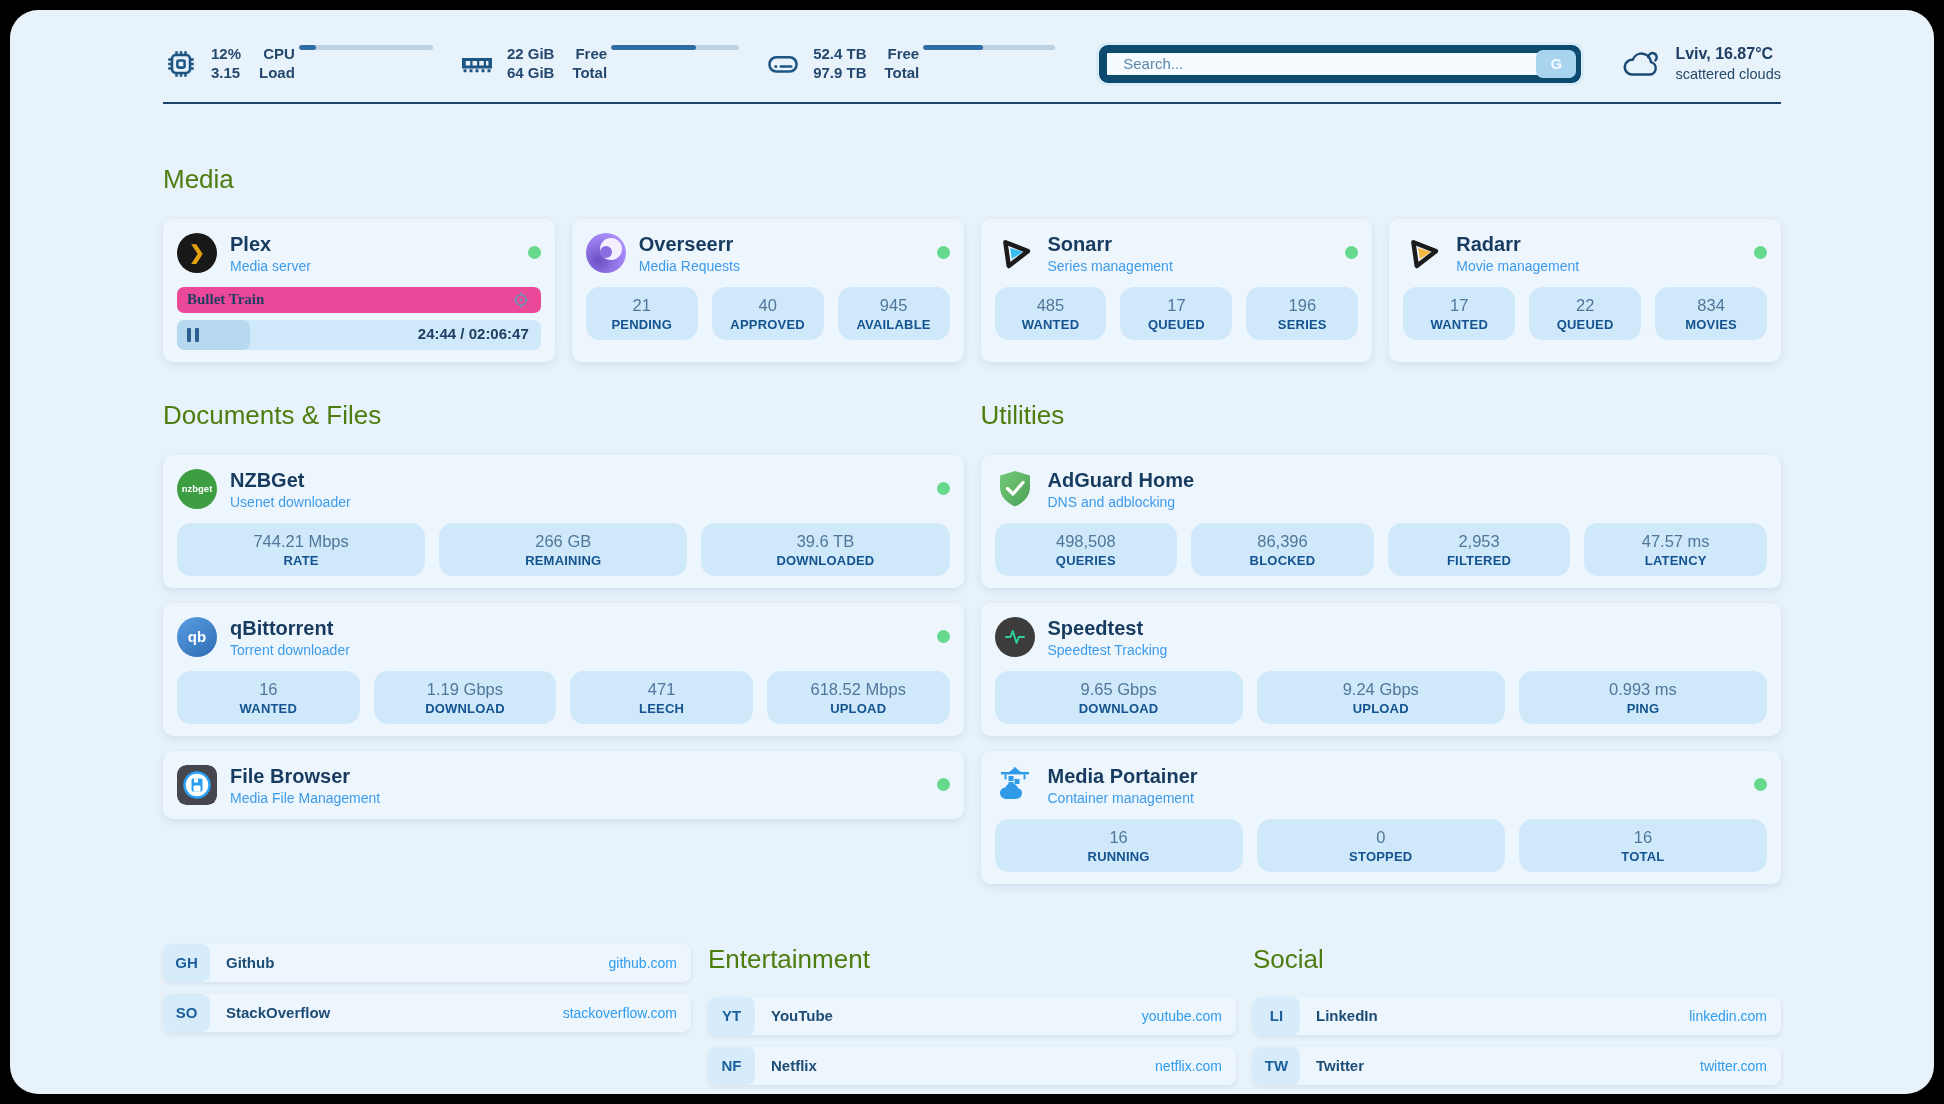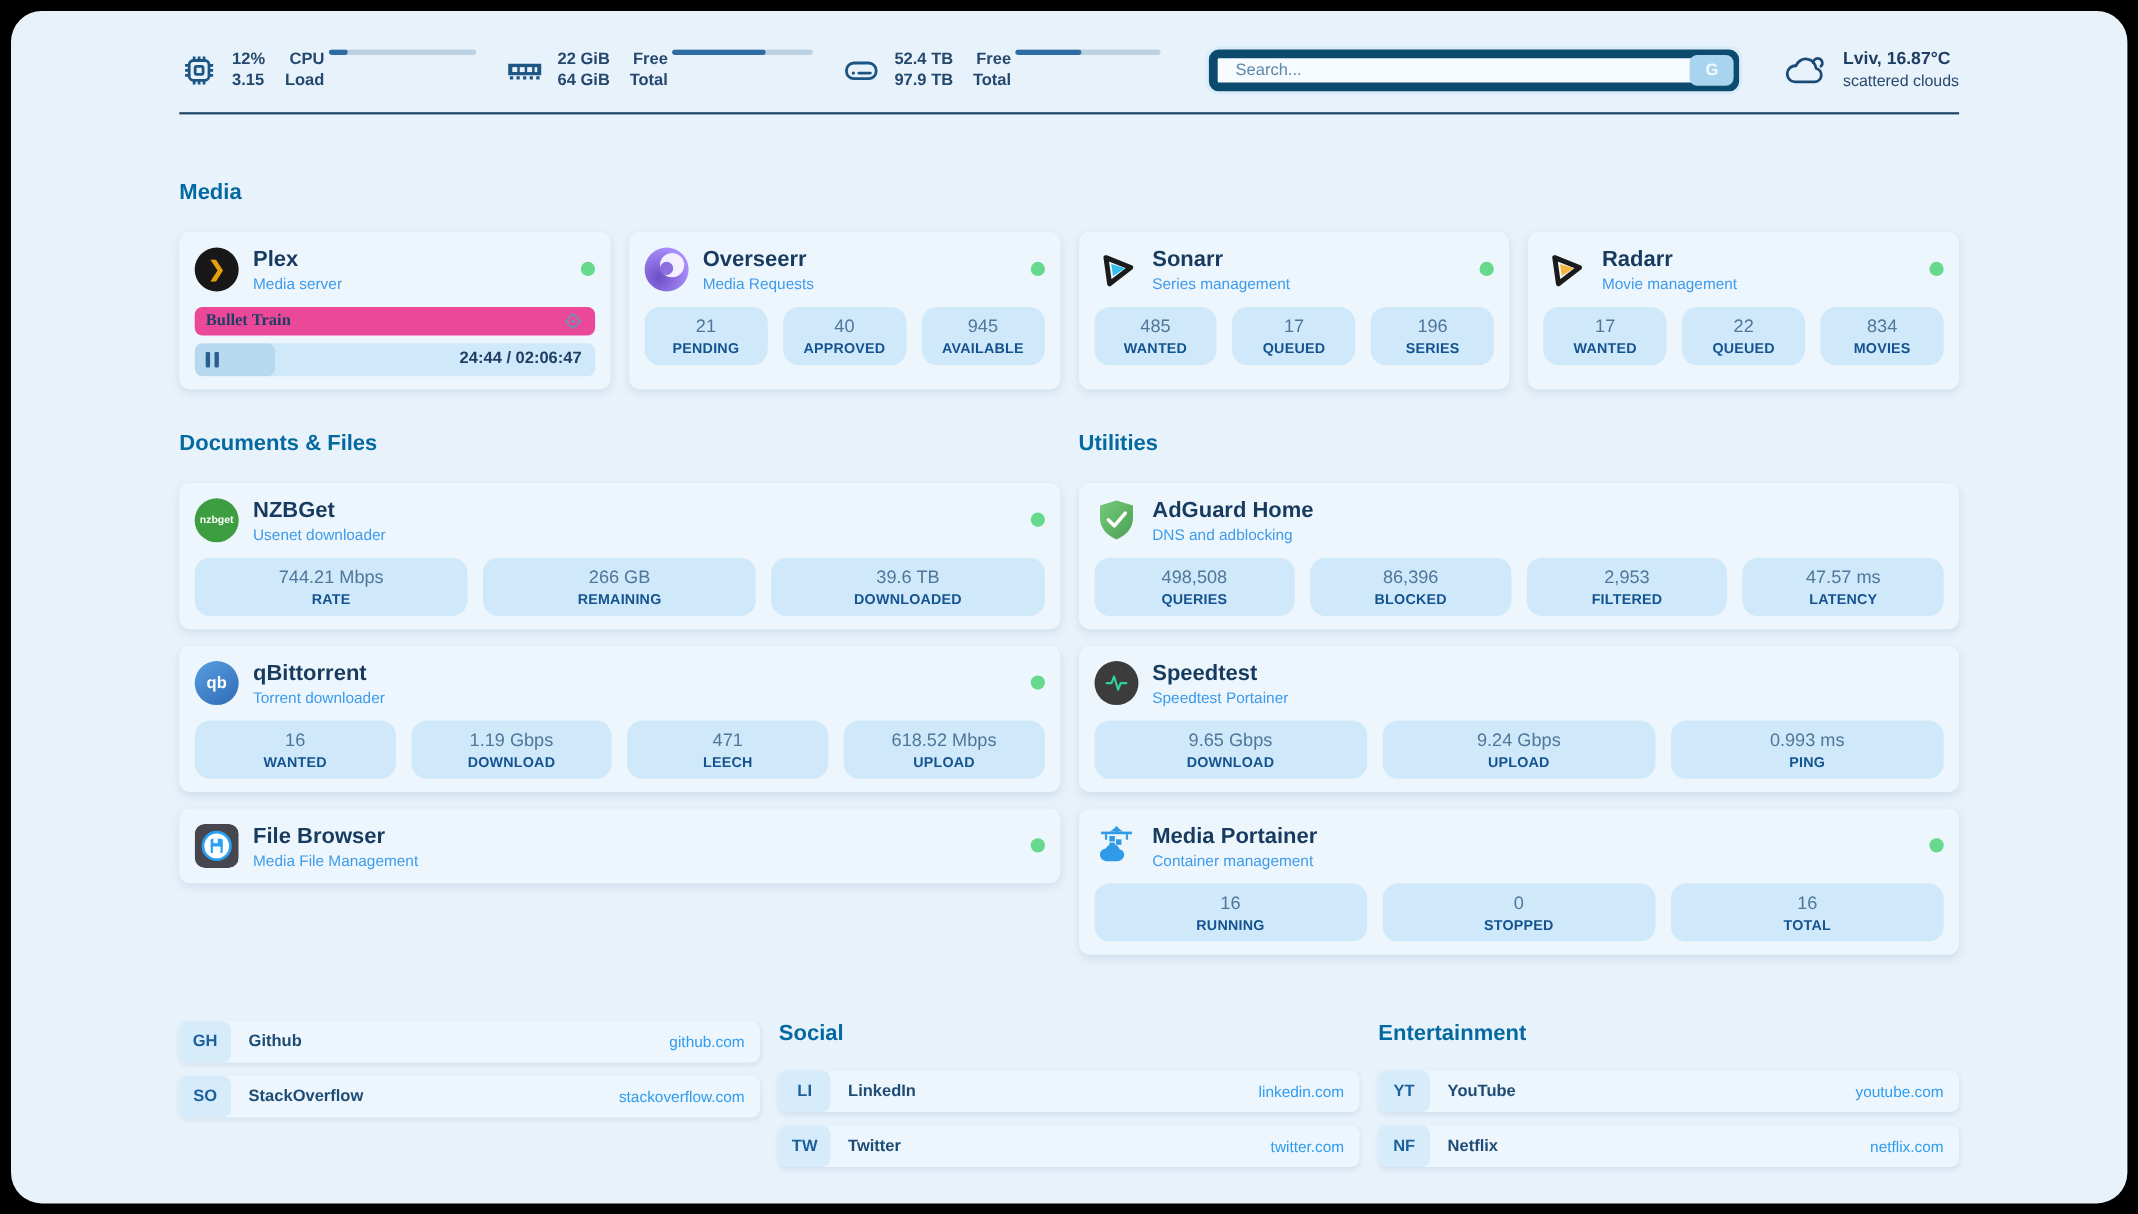--- a/index.html
+++ b/index.html
@@ -33,21 +33,21 @@
 
   .weather { display:flex; align-items:center; gap:12px; }
   .weather-icon { width:42px; height:34px; color:#1c4a76; flex:0 0 auto; }
   .weather-text { line-height:1.3; }
   .weather-loc { font-size:16px; font-weight:700; color:#1f3e63; }
   .weather-cond { font-size:14.5px; color:#27496e; }
 
   .divider { border:none; border-top:2px solid #1c4468; margin-top:18px; }
 
   
-  .section-title { font-size:20px; font-weight:700; color:#0369a1; }
+  .section-title { font-size:26px; font-weight:400; color:#4d7c0f; }
   .media-title { margin-top:60px; margin-bottom:24px; }
   .cards-row { display:grid; grid-template-columns:repeat(4,1fr); gap:17px; }
 
   .card { background:#eef6fd; border-radius:10px; padding:12px 14px;
           box-shadow:0 3px 8px rgba(90,130,170,.16); }
   .app-header { display:flex; align-items:center; gap:13px; }
   .app-icon { width:40px; height:40px; flex:0 0 auto; border-radius:50%; position:relative; }
   .app-titles { line-height:1.3; }
   .app-name { font-size:20px; font-weight:700; color:#173a5f; }
   .app-sub { font-size:14px; color:#3e9bea; }
@@ -445,21 +445,21 @@
 
         <div class="card">
           <div class="app-header">
             <div class="app-icon icon-speedtest">
               <svg width="30" height="30" viewBox="0 0 40 40">
                 <polyline points="8,20 14,20 17,12 22,28 25,20 32,20" fill="none" stroke="#2fd39a" stroke-width="2.6" stroke-linecap="round" stroke-linejoin="round"></polyline>
               </svg>
             </div>
             <div class="app-titles">
               <div class="app-name">Speedtest</div>
-              <div class="app-sub">Speedtest Portainer</div>
+              <div class="app-sub">Speedtest Tracking</div>
             </div>
           </div>
           <div class="stats-row">
             <div class="stat-box">
               <div class="stat-value">9.65 Gbps</div>
               <div class="stat-label">DOWNLOAD</div>
             </div>
             <div class="stat-box">
               <div class="stat-value">9.24 Gbps</div>
               <div class="stat-label">UPLOAD</div>
@@ -521,47 +521,47 @@
         <div class="link-row">
           <div class="link-tag">SO</div>
           <div class="link-name">StackOverflow</div>
           <div class="link-url">stackoverflow.com</div>
         </div>
 
       </div>
     </section>
 
     <section>
+      <h2 class="section-title links-title">Entertainment</h2>
+      <div class="link-list">
+        <div class="link-row">
+          <div class="link-tag">YT</div>
+          <div class="link-name">YouTube</div>
+          <div class="link-url">youtube.com</div>
+        </div>
+        <div class="link-row">
+          <div class="link-tag">NF</div>
+          <div class="link-name">Netflix</div>
+          <div class="link-url">netflix.com</div>
+        </div>
+
+      </div>
+    </section>
+
+    <section>
       <h2 class="section-title links-title">Social</h2>
       <div class="link-list">
         <div class="link-row">
           <div class="link-tag">LI</div>
           <div class="link-name">LinkedIn</div>
           <div class="link-url">linkedin.com</div>
         </div>
         <div class="link-row">
           <div class="link-tag">TW</div>
           <div class="link-name">Twitter</div>
           <div class="link-url">twitter.com</div>
         </div>
       </div>
     </section>
-
-    <section>
-      <h2 class="section-title links-title">Entertainment</h2>
-      <div class="link-list">
-        <div class="link-row">
-          <div class="link-tag">YT</div>
-          <div class="link-name">YouTube</div>
-          <div class="link-url">youtube.com</div>
-        </div>
-        <div class="link-row">
-          <div class="link-tag">NF</div>
-          <div class="link-name">Netflix</div>
-          <div class="link-url">netflix.com</div>
-        </div>
-
-      </div>
-    </section>
   </div>
 
 </div>
 </div>
 
 </body></html>

